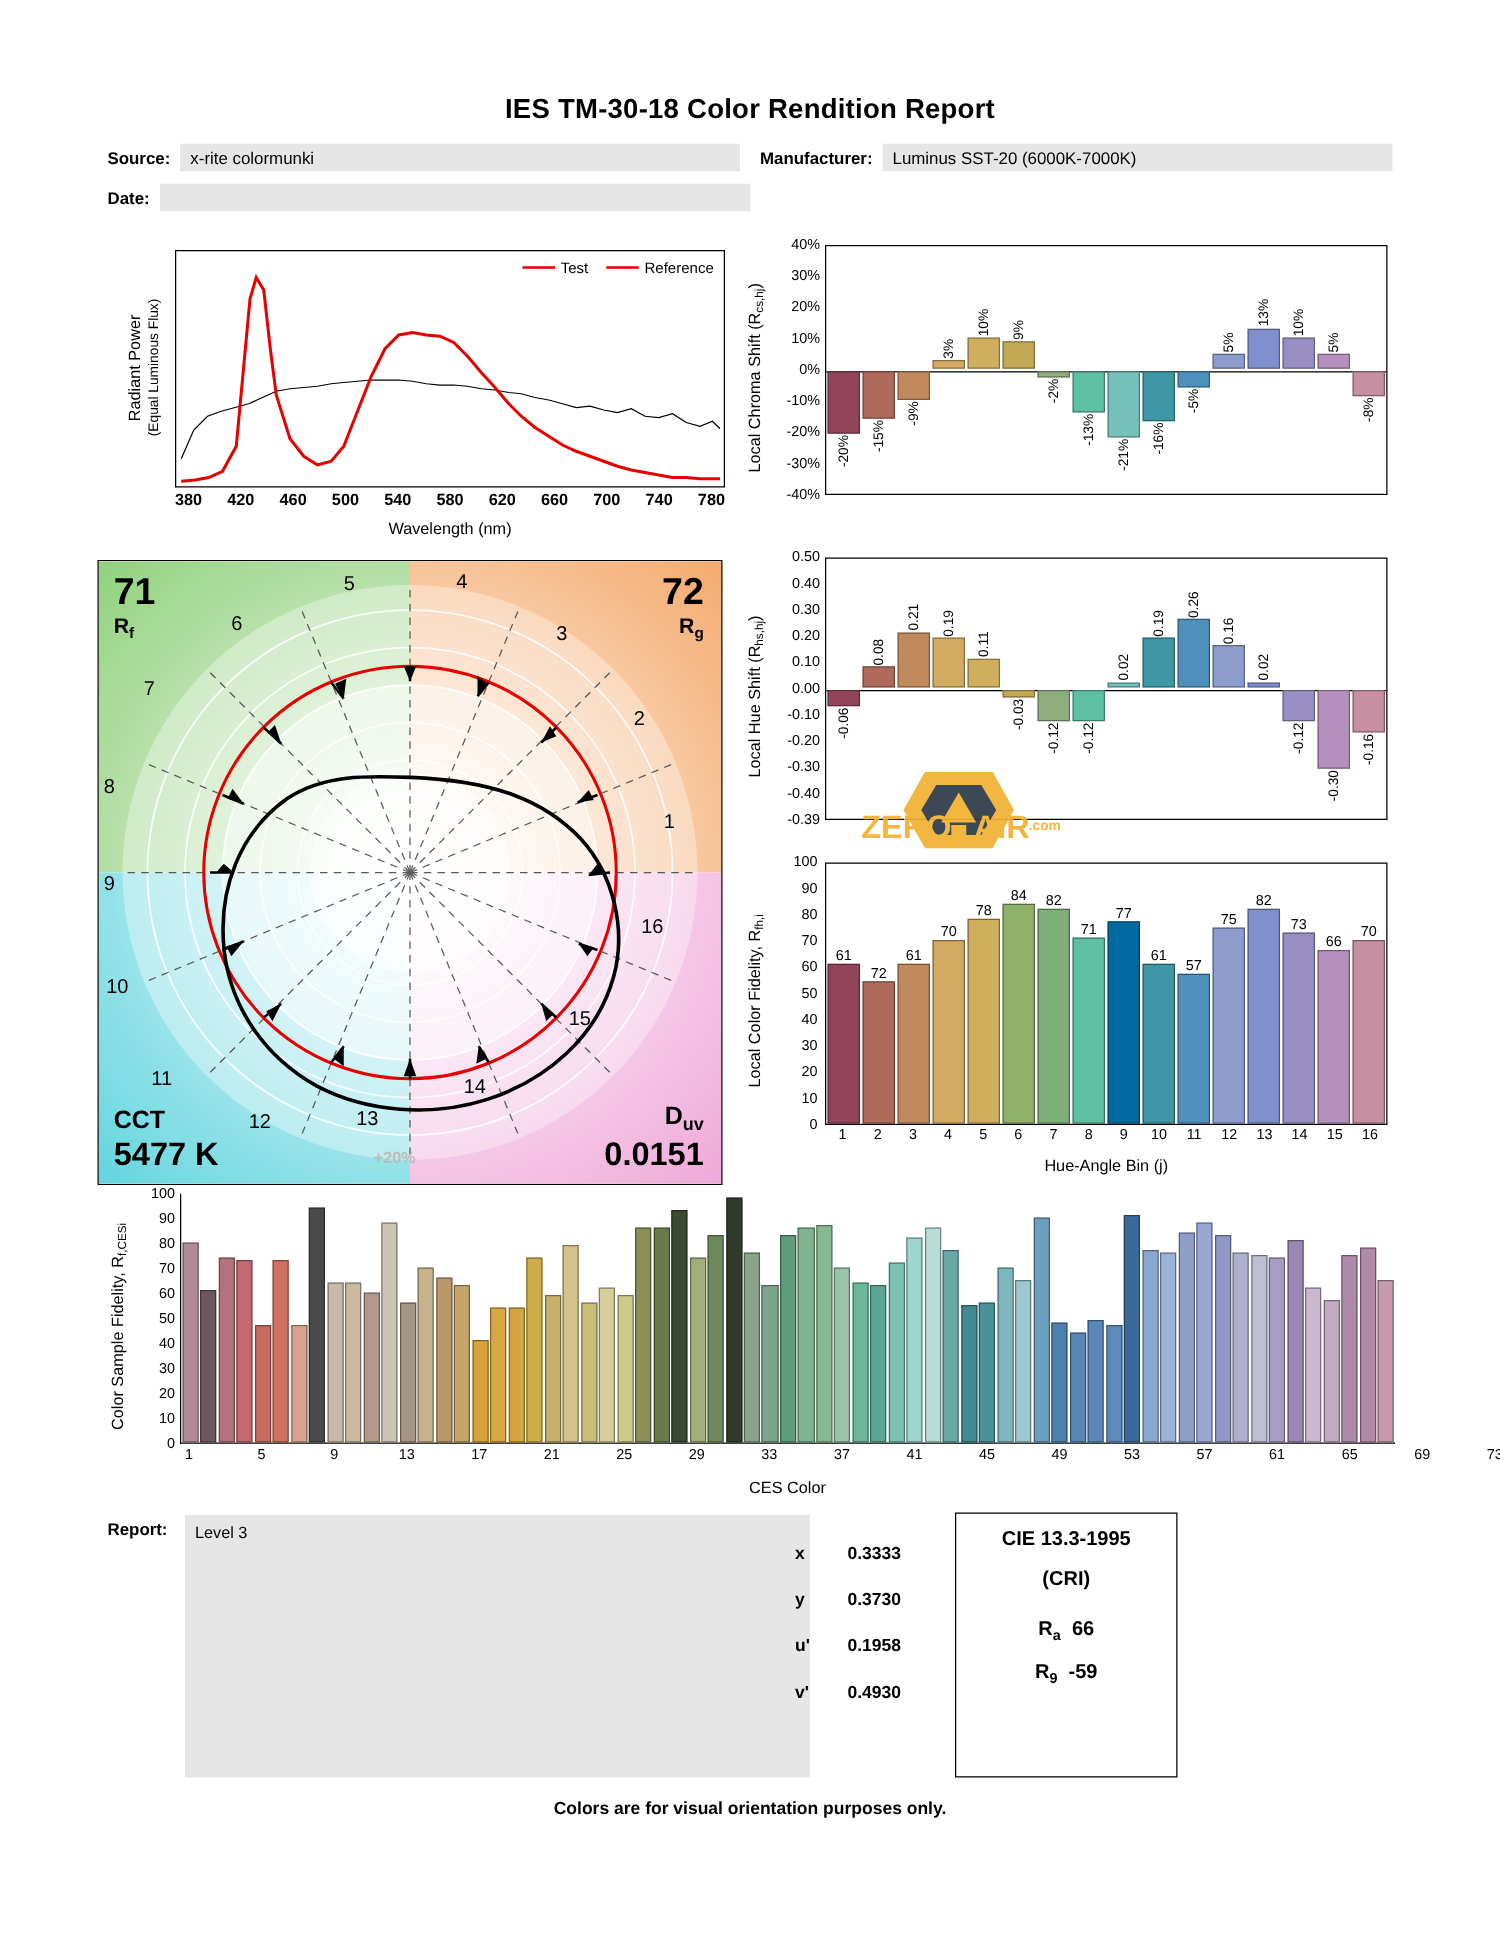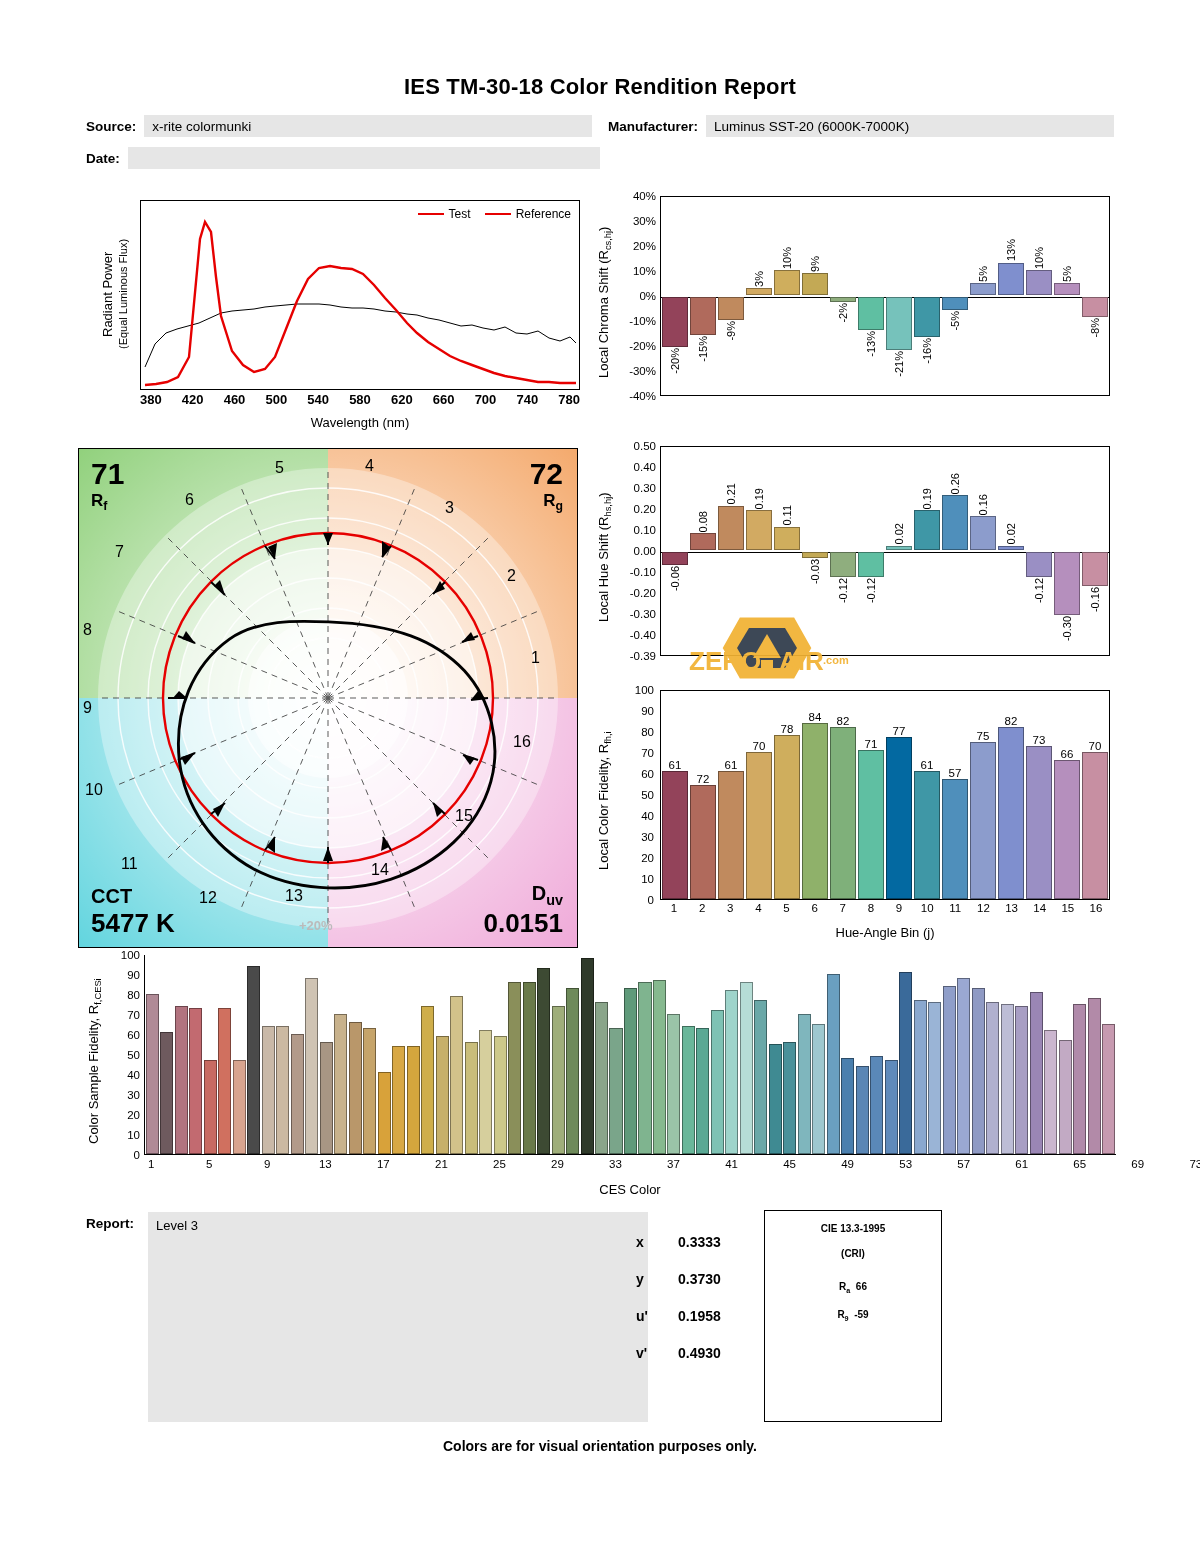--- a/index.html
+++ b/index.html
@@ -84,21 +84,21 @@
   .notesbox {
     position:absolute; left:62px; top:0; width:500px; height:210px;
     background:#e6e6e6; font-size:13px; padding:6px 8px;
   }
   .coords { position:absolute; left:550px; top:22px; font-size:14px; font-weight:bold; }
   .coords .row { display:flex; margin-bottom:21px; }
   .coords .k { width:42px; }
   .coords .v { }
   .cribox {
     position:absolute; left:678px; top:-2px; width:178px; height:212px;
-    border:1px solid #000; text-align:center; font-size:10px; font-weight:bold;
+    border:1px solid #000; text-align:center; font-size:16px; font-weight:bold;
     padding-top:12px;
   }
   .cribox .l2 { margin-top:14px; }
   .cribox .l3 { margin-top:22px; }
   .cribox .l4 { margin-top:14px; }
   .footer {
     position:absolute; left:0; top:1438px; width:100%;
     text-align:center; font-size:14px; font-weight:bold;
   }
   .watermark {

